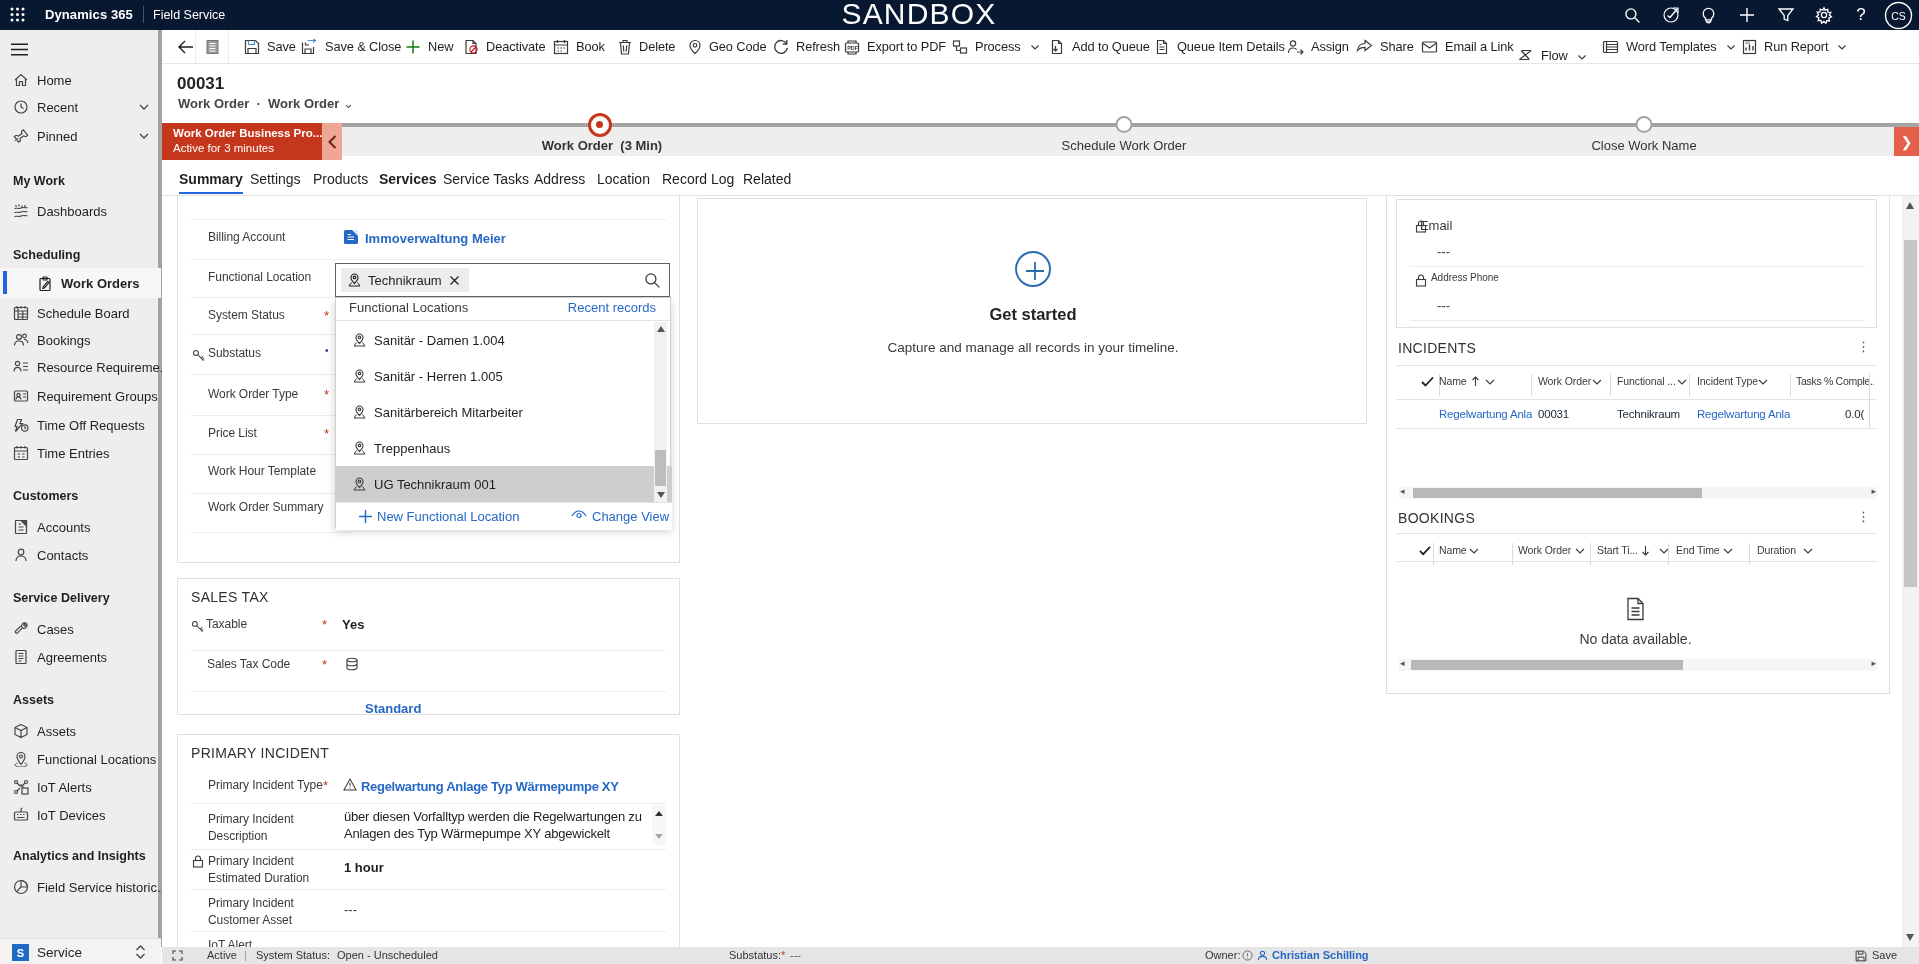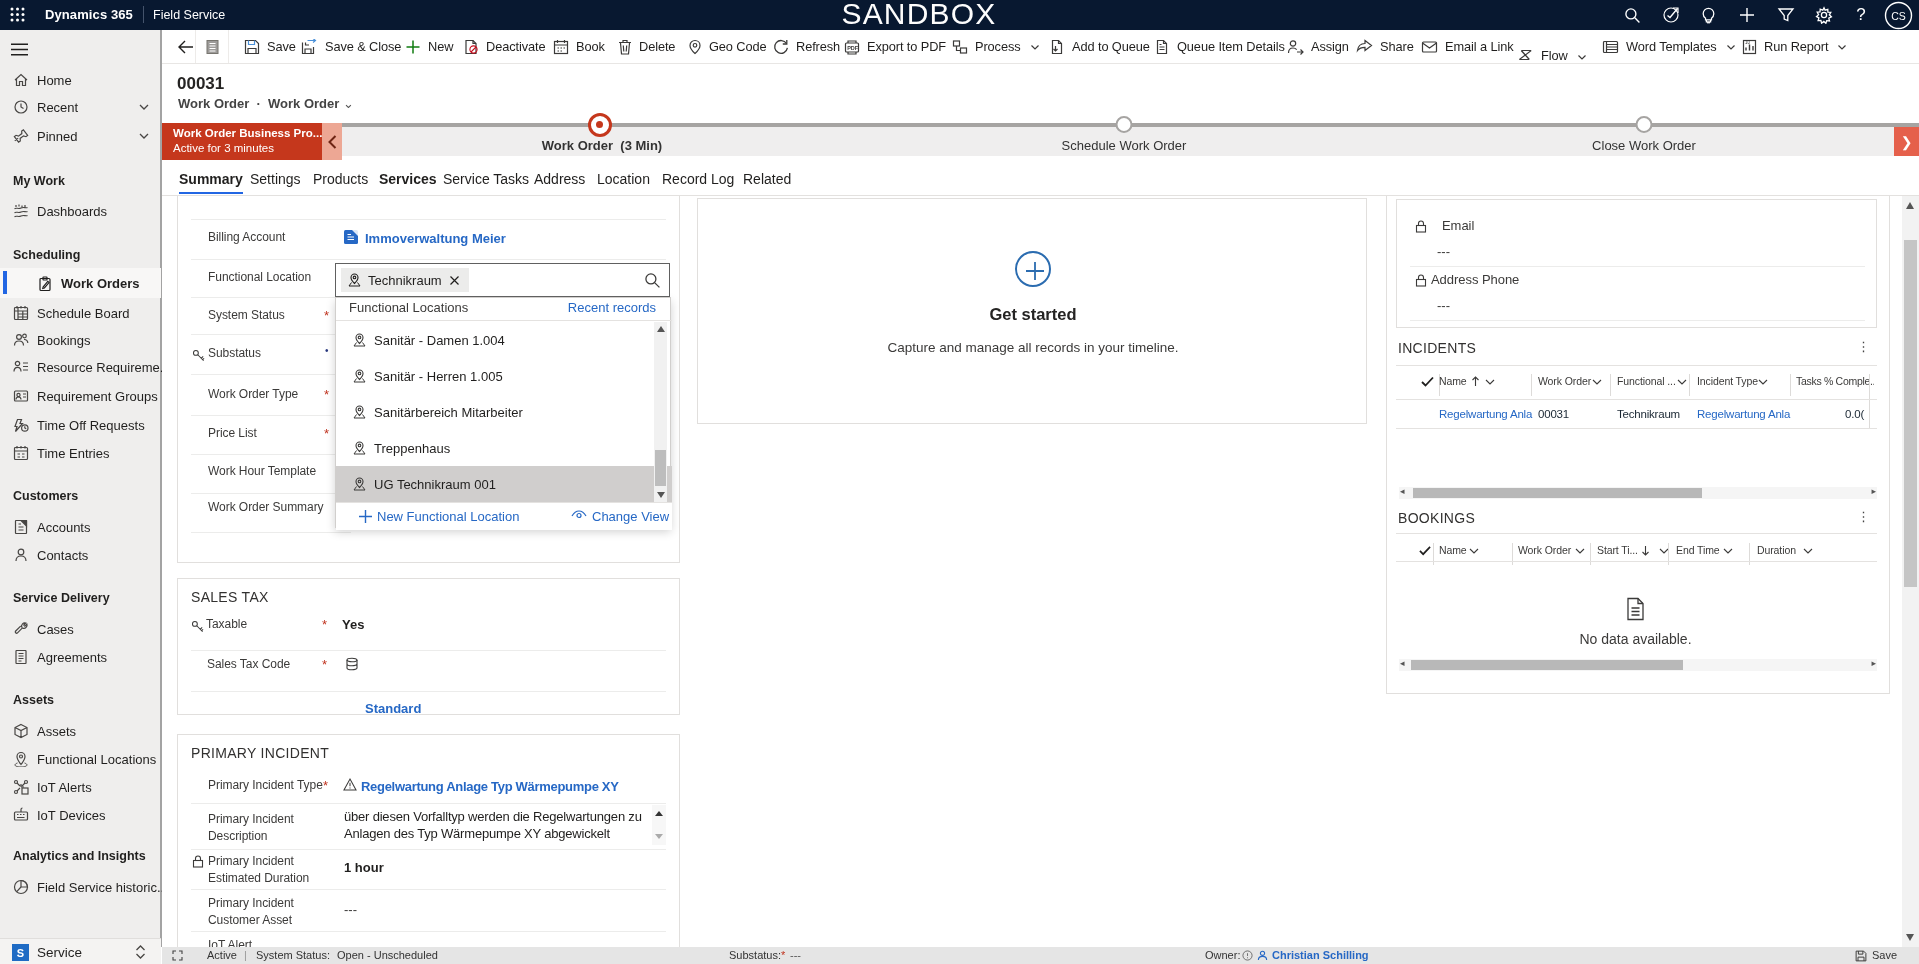--- a/index.html
+++ b/index.html
@@ -9,21 +9,21 @@
 
 #topbar { position:absolute; left:0; top:0; width:1919px; height:30px; background:#081830; color:#fff; }
 #topbar .waffle { position:absolute; left:10px; top:7px; }
 #topbar .brand { position:absolute; left:45px; top:7px; font-size:13px; font-weight:700; letter-spacing:.1px; }
 #topbar .divider { position:absolute; left:143px; top:6px; width:1px; height:17px; background:#44536b; }
 #topbar .appname { position:absolute; left:153px; top:8px; font-size:12.5px; font-weight:400; }
 #sandbox { position:absolute; left:0; top:-3px; width:1838px; text-align:center; font-size:30px; font-weight:400; letter-spacing:1.2px; color:#fdfdfd; }
 .topicon { position:absolute; top:0; width:32px; height:30px; display:flex; align-items:center; justify-content:center; }
 
 
-#sidebar { position:absolute; left:0; top:30px; width:162px; height:917px; background:#efeeed; border-right:2px solid #a3a3a3; }
+#sidebar { position:absolute; left:0; top:30px; width:162px; height:917px; background:#efeeed; border-right:4px solid #a3a3a3; }
 .navitem { position:absolute; left:0; width:162px; height:28px; display:flex; align-items:center; font-size:13px; color:#201f1e; white-space:nowrap; }
 .navitem .nicon { width:16px; height:16px; margin-left:13px; margin-right:8px; flex:none; color:#484644; }
 .navhead { position:absolute; left:13px; font-size:12.5px; font-weight:700; color:#201f1e; white-space:nowrap; }
 .nchev { position:absolute; left:138px; color:#484644; }
 #navsel { position:absolute; left:0; top:238px; width:161px; height:30px; background:#f8f7f6; }
 #navsel .bar { position:absolute; left:3px; top:3px; width:4px; height:23px; background:#2266E3; }
 #sidebot { position:absolute; left:0; top:938px; width:161px; height:26px; background:#f4f3f2; border-top:1px solid #e0dedc; }
 
 
 #cmdbar { position:absolute; left:162px; top:30px; width:1757px; height:34px; background:#fff; border-bottom:1px solid #e8e6e4; }
@@ -384,21 +384,21 @@
           <path d="M7.5 1 L1.5 7 L7.5 13"></path>
         </svg>
       </div>
     <div id="stgred" style="left:438px;">
         <i></i>
       </div>
     <div class="stage" style="left:440px;font-weight:700;">Work Order&nbsp; (3 Min)</div>
     <div class="stgdot" style="left:962px;"></div>
     <div class="stage" style="left:962px;">Schedule Work Order</div>
     <div class="stgdot" style="left:1482px;"></div>
-    <div class="stage" style="left:1482px;">Close Work Order</div>
+    <div class="stage" style="left:1482px;">Close Work Name</div>
     <div id="bpfnext">❯</div>
   </div>
   <div id="tabs">
     <div class="tab active" style="left:17px;">Summary</div>
     <div class="tab" style="left:88px;">Settings</div>
     <div class="tab" style="left:151px;">Products</div>
     <div class="tab" style="left:217px;font-weight:bold;">Services</div>
     <div class="tab" style="left:281px;">Service Tasks</div>
     <div class="tab" style="left:372px;">Address</div>
     <div class="tab" style="left:435px;">Location</div>
@@ -500,28 +500,28 @@
       <div style="position:absolute;left:0;width:670px;top:141px;text-align:center;font-size:13.5px;color:#3b3a39;">Capture and manage all records in your timeline.</div>
     </div>
 
     <div class="card" style="left:1224px;top:-5px;width:504px;height:503px;">
 
       <div class="card" style="left:9px;top:7px;width:481px;height:129px;border-color:#e1dfdd;">
         <svg style="position:absolute;left:18px;top:20px;" width="12" height="13" viewBox="0 0 12 13" fill="none" stroke="#3b3a39" stroke-width="1.1">
             <rect x="1.5" y="5.5" width="9" height="6.5"></rect>
             <path d="M3.5 5.5 V3.5 C3.5 2 4.5 1 6 1 C7.5 1 8.5 2 8.5 3.5 V5.5"></path>
           </svg>
-        <div class="flabel" style="left:45px;top:18px;font-size:13px;">Email</div>
+        <div class="flabel" style="left:23px;top:18px;font-size:13px;">Email</div>
         <div class="fvalue" style="left:40px;top:44px;color:#3b3a39;">---</div>
         <div class="rowsep" style="left:13px;top:66px;width:455px;"></div>
         <svg style="position:absolute;left:18px;top:74px;" width="12" height="13" viewBox="0 0 12 13" fill="none" stroke="#3b3a39" stroke-width="1.1">
             <rect x="1.5" y="5.5" width="9" height="6.5"></rect>
             <path d="M3.5 5.5 V3.5 C3.5 2 4.5 1 6 1 C7.5 1 8.5 2 8.5 3.5 V5.5"></path>
           </svg>
-        <div class="flabel" style="left:34px;top:72px;font-size:13px;">Address Phone</div>
+        <div class="flabel" style="left:34px;top:72px;font-size:10px;">Address Phone</div>
         <div class="fvalue" style="left:40px;top:98px;color:#3b3a39;">---</div>
         <div class="rowsep" style="left:13px;top:120px;width:455px;"></div>
       </div>
       <div class="sechead" style="left:11px;top:148px;">INCIDENTS</div>
       <div style="position:absolute;left:470px;top:147px;color:#444;font-size:13px;">⋮</div>
       <div class="rowsep" style="left:9px;top:173px;width:481px;background:#e4e2e0;"></div>
       <svg style="position:absolute;left:34px;top:184px;" width="13" height="11" viewBox="0 0 13 11" fill="none" stroke="#201f1e" stroke-width="1.8">
           <path d="M1 6 L4.5 9.5 L12 1.5"></path>
         </svg>
       <div class="gsep" style="left:52px;top:182px;"></div>

